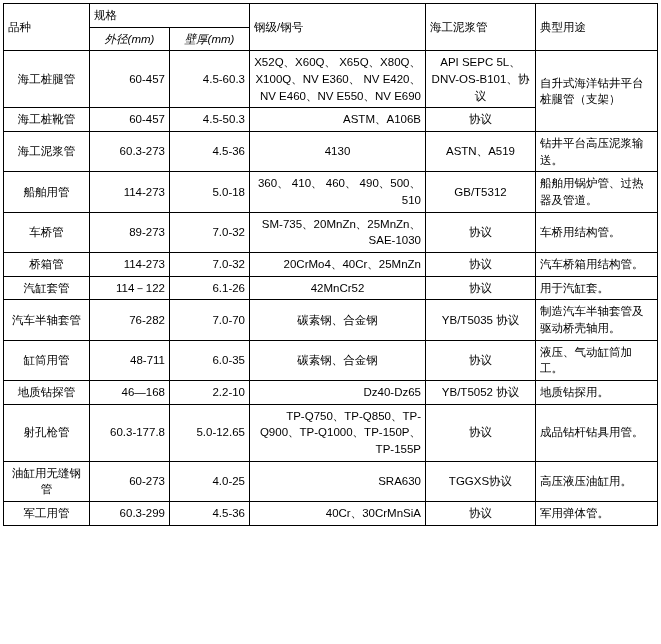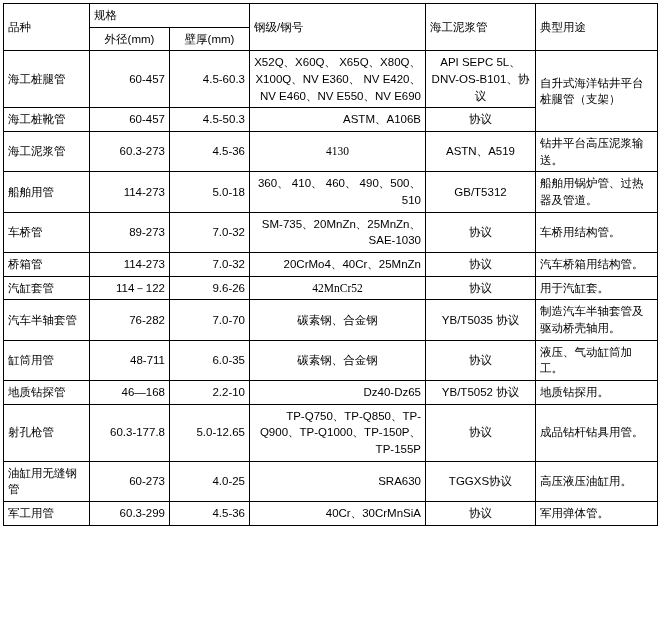--- a/index.html
+++ b/index.html
@@ -30,37 +30,37 @@
   }
   .hdr {
     text-align: left;
     font-size: 13px;
     font-weight: bold;
   }
   .hdr-sub {
     text-align: center;
     font-size: 11px;
     font-weight: bold;
+    font-style: italic;
   }
   .c-name {
-    text-align: left;
+    text-align: center;
     font-size: 12.5px;
     font-weight: bold;
   }
   .c-num {
     text-align: right;
     font-size: 12px;
   }
   .c-grade {
     text-align: right;
     font-size: 11.5px;
   }
   .c-grade.center {
     text-align: center;
-    font-family: Liberation Serif, serif;
   }
   .c-std {
     text-align: center;
     font-size: 11.5px;
   }
   .c-use {
     text-align: left;
     font-size: 11.5px;
   }
   .col-1 { width: 86px; }
@@ -139,21 +139,21 @@
       <td class="c-name">桥箱管</td>
       <td class="c-num">114-273</td>
       <td class="c-num">7.0-32</td>
       <td class="c-grade">20CrMo4、40Cr、25MnZn</td>
       <td class="c-std">协议</td>
       <td class="c-use">汽车桥箱用结构管。</td>
     </tr>
     <tr>
       <td class="c-name">汽缸套管</td>
       <td class="c-num">114－122</td>
-      <td class="c-num">9.6-26</td>
+      <td class="c-num">6.1-26</td>
       <td class="c-grade center">42MnCr52</td>
       <td class="c-std">协议</td>
       <td class="c-use">用于汽缸套。</td>
     </tr>
     <tr>
       <td class="c-name">汽车半轴套管</td>
       <td class="c-num">76-282</td>
       <td class="c-num">7.0-70</td>
       <td class="c-grade center">碳素钢、合金钢</td>
       <td class="c-std">YB/T5035 协议</td>

